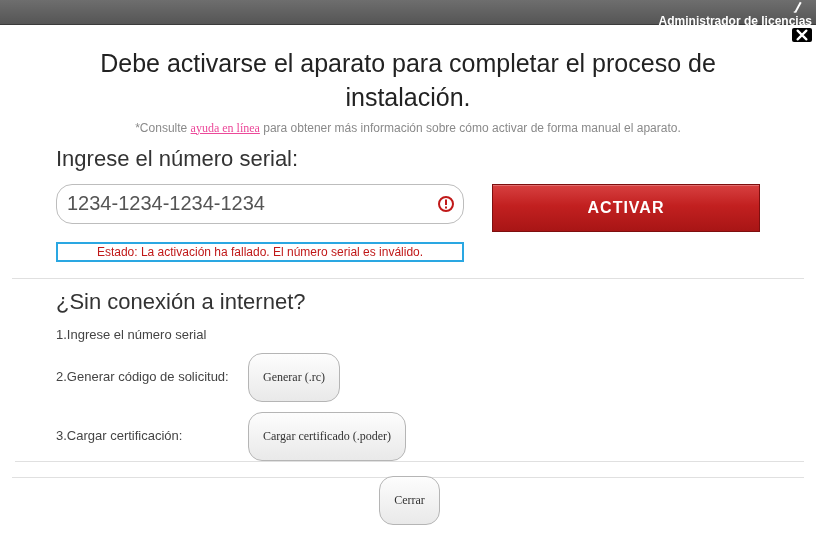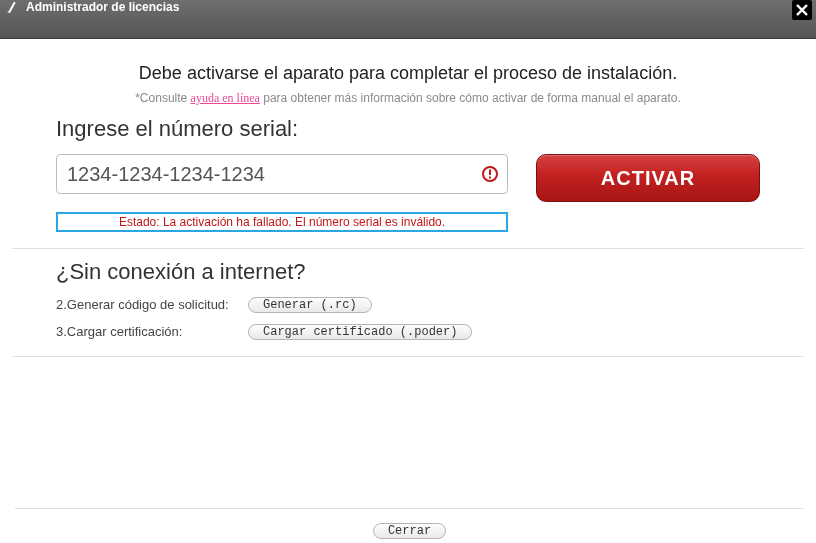--- a/index.html
+++ b/index.html
@@ -5,29 +5,30 @@
   * { box-sizing: border-box; }
   html, body { margin: 0; padding: 0; }
   body {
     font-family: Verdana, Geneva, sans-serif;
     background: #fff;
     width: 816px;
     height: 543px;
     overflow: hidden;
   }
   .titlebar {
-    height: 39px;
+    height: 25px;
     background: linear-gradient(to bottom, #6e6e6e, #555555);
     display: flex;
-    align-items: flex-start;
+    align-items: flex-end;
     padding: 0 4px 0 6px;
     color: #fff;
     font-size: 12px;
     font-weight: bold;
     border-bottom: 1px solid #3a3a3a;
+    flex-direction: column;
   }
   .titlebar .app-icon {
     width: 14px;
     height: 14px;
     margin-right: 6px;
     display: inline-flex;
     align-items: center;
     justify-content: center;
   }
   .titlebar .title-text {
@@ -46,21 +47,21 @@
     cursor: pointer;
     border-radius: 2px;
   }
   .dialog-body {
     padding: 22px 12px 12px 12px;
     height: calc(543px - 25px);
     position: relative;
   }
   .intro {
     text-align: center;
-    font-size: 18px;
+    font-size: 25px;
     color: #222;
     line-height: 1.35;
     padding: 0 24px;
   }
   .help-note {
     text-align: center;
     color: #8a8a8a;
     font-size: 12px;
     margin-top: 6px;
   }
@@ -93,21 +94,21 @@
   }
   .serial-input-box {
     position: relative;
   }
   .serial-input {
     width: 100%;
     height: 40px;
     font-size: 20px;
     padding: 4px 36px 4px 10px;
     border: 1px solid #bdbdbd;
-    border-radius: 4px;
+    border-radius: 16px;
     color: #555;
     font-family: Verdana, Geneva, sans-serif;
   }
   .err-icon {
     position: absolute;
     right: 10px;
     top: 50%;
     transform: translateY(-50%);
     width: 16px;
     height: 16px;
@@ -120,27 +121,27 @@
     align-self: center;
     width: 100%;
     border: 2px solid #2aa7e2;
     color: #c01818;
     font-size: 12px;
     text-align: center;
     padding: 1px 6px;
     background: #fff;
   }
   .activate-btn {
-    width: 224px;
+    width: 268px;
     height: 48px;
     background: linear-gradient(to bottom, #d74040 0%, #c22020 45%, #a81515 100%);
     border: 1px solid #7e0f0f;
-    border-radius: 10px;
+    border-radius: 0;
     color: #fff;
-    font-size: 20px;
+    font-size: 16px;
     font-weight: bold;
     letter-spacing: 1px;
     cursor: pointer;
     font-family: Verdana, Geneva, sans-serif;
     box-shadow: inset 0 1px 0 rgba(255,255,255,0.25);
   }
   .steps {
     display: flex;
     flex-direction: column;
     gap: 10px;
@@ -152,25 +153,25 @@
     align-items: center;
   }
   .step-label {
     width: 192px;
     line-height: 1.25;
   }
   .pill-btn {
     background: linear-gradient(to bottom, #fdfdfd, #e9e9e9);
     border: 1px solid #b5b5b5;
     border-radius: 14px;
-    padding: 0 14px;
+    padding: 16px 14px;
     font-size: 12px;
     color: #333;
     cursor: pointer;
-    font-family: Liberation Mono, monospace;
+    font-family: Liberation Serif, serif;
   }
   .footer {
     position: absolute;
     left: 3px; right: 0;
     bottom: 18px;
     display: flex;
     justify-content: center;
     border-top: 1px solid #e0e0e0;
     padding-top: 14px;
     margin: 0 12px;
@@ -221,20 +222,25 @@
       </div>
       <button class="activate-btn">ACTIVAR</button>
     </div>
   </div>
 
   <div class="section">
     <h2 class="section-heading">¿Sin conexión a internet?</h2>
     <div class="steps">
       <div class="step-row">
         <div class="step-label">
+          <span>1.</span><span>Ingrese el número serial</span>
+        </div>
+      </div>
+      <div class="step-row">
+        <div class="step-label">
           <span>2.</span><span>Generar código de solicitud:</span>
         </div>
         <button class="pill-btn">Generar (.rc)</button>
       </div>
       <div class="step-row">
         <div class="step-label">
           <span>3.</span><span>Cargar certificación:</span>
         </div>
         <button class="pill-btn">Cargar certificado (.poder)</button>
       </div>

